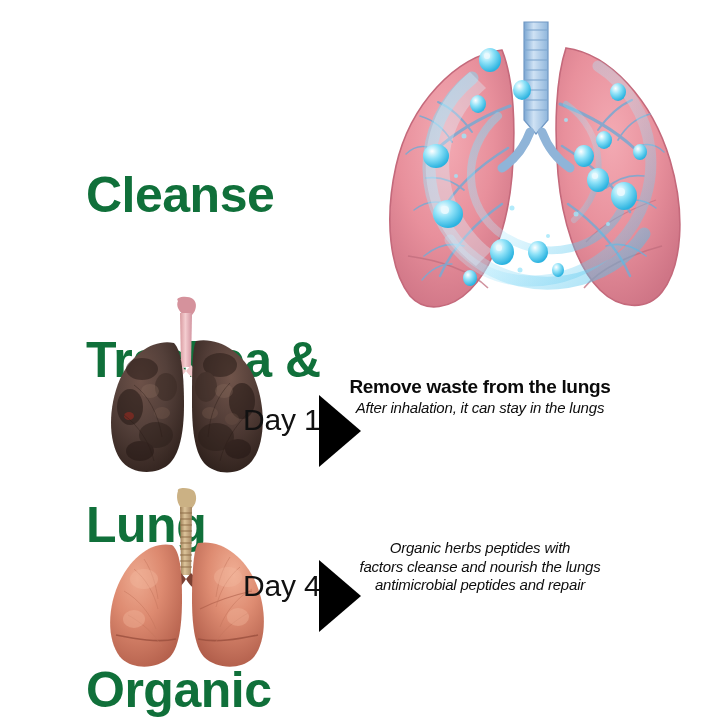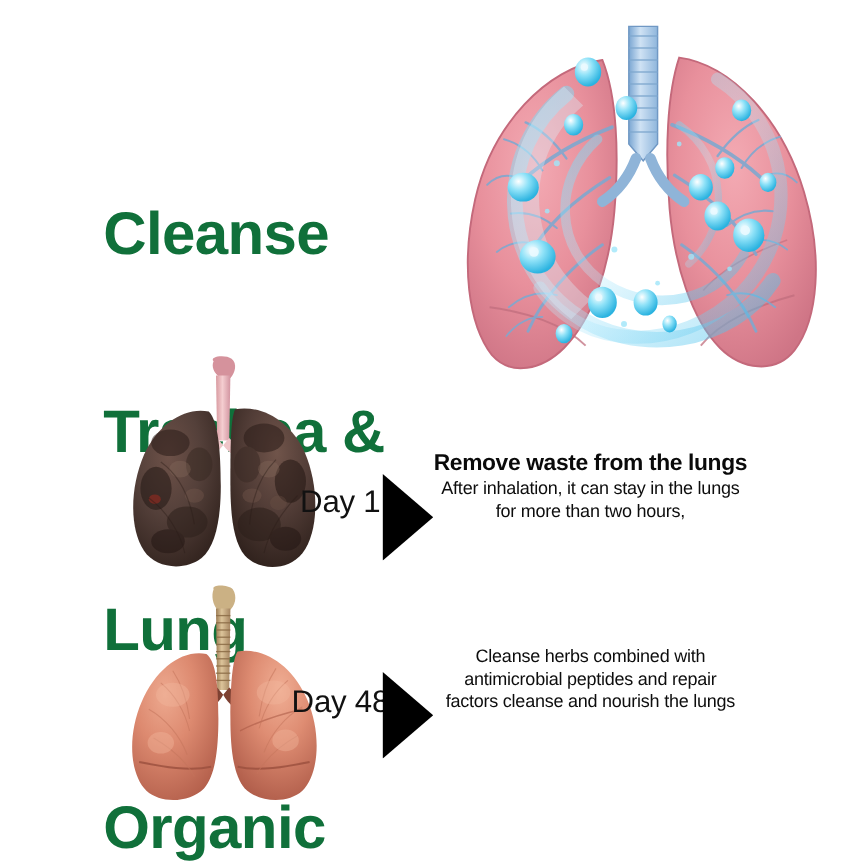--- a/index.html
+++ b/index.html
@@ -63,41 +63,41 @@
     height: 185px;
   }
   .lung-photo svg { display: block; width: 100%; height: 100%; }
 
   .day-label {
     position: absolute;
     left: 243px;
     width: 74px;
     text-align: right;
     font-family: "Liberation Sans", sans-serif;
-    font-size: 26px;
+    font-size: 30px;
     color: #111111;
     letter-spacing: -0.2px;
     white-space: nowrap;
   }
   .row-1 .day-label { top: 108px; }
   .row-2 .day-label { top: 82px; }
 
   .arrow {
     position: absolute;
     left: 317px;
     width: 44px;
     height: 72px;
   }
   .row-1 .arrow { top: 100px; }
   .row-2 .arrow { top: 73px; }
   .arrow svg { display: block; width: 100%; height: 100%; }
 
   .textblock {
     position: absolute;
-    left: 356px;
+    left: 344px;
     width: 272px;
     text-align: center;
   }
   .row-1 .textblock { top: 80px; }
   .row-2 .textblock { top: 52px; }
 
   .tb-heading {
     font-family: "Liberation Sans", sans-serif;
     font-weight: bold;
     font-size: 19px;
@@ -107,21 +107,21 @@
     margin-bottom: 1px;
     white-space: nowrap;
   }
   .tb-body {
     font-family: "Liberation Sans", sans-serif;
     font-size: 15px;
     line-height: 18.5px;
     color: #0d0d0d;
     letter-spacing: -0.2px;
   }
-  .tb-body span { display: block; white-space: nowrap; }
+  .tb-body span { display: block; white-space: nowrap; font-style: italic; }
 </style>
 </head>
 <body>
 
 <div id="poster">
 
   <div class="headline">
     <span class="hl-line">Cleanse</span>
     <span class="hl-line">Trachea &amp;</span>
     <span class="hl-line">Lung</span>
@@ -321,21 +321,20 @@
     <div class="arrow">
       <svg viewBox="0 0 44 72" xmlns="http://www.w3.org/2000/svg">
         <polygon points="2,0 44,36 2,72" fill="#000000"></polygon>
       </svg>
     </div>
 
     <div class="textblock">
       <div class="tb-heading">Remove waste from the lungs</div>
       <div class="tb-body">
         <span>After inhalation, it can stay in the lungs</span>
-        <span>for more than two hours,</span>
       </div>
     </div>
   </div>
 
   <div class="row row-2">
 
     <div class="lung-photo">
       <svg viewBox="0 0 190 185" xmlns="http://www.w3.org/2000/svg">
         <defs>
           <radialGradient id="healthyL" cx="38%" cy="28%" r="78%">
@@ -408,20 +407,20 @@
     <div class="day-label">Day 48</div>
 
     <div class="arrow">
       <svg viewBox="0 0 44 72" xmlns="http://www.w3.org/2000/svg">
         <polygon points="2,0 44,36 2,72" fill="#000000"></polygon>
       </svg>
     </div>
 
     <div class="textblock">
       <div class="tb-body">
-        <span>Cleanse herbs combined with</span>
+        <span>Organic herbs peptides with</span>
+        <span>factors cleanse and nourish the lungs</span>
         <span>antimicrobial peptides and repair</span>
-        <span>factors cleanse and nourish the lungs</span>
       </div>
     </div>
   </div>
 
 </div>
 
 </body></html>

